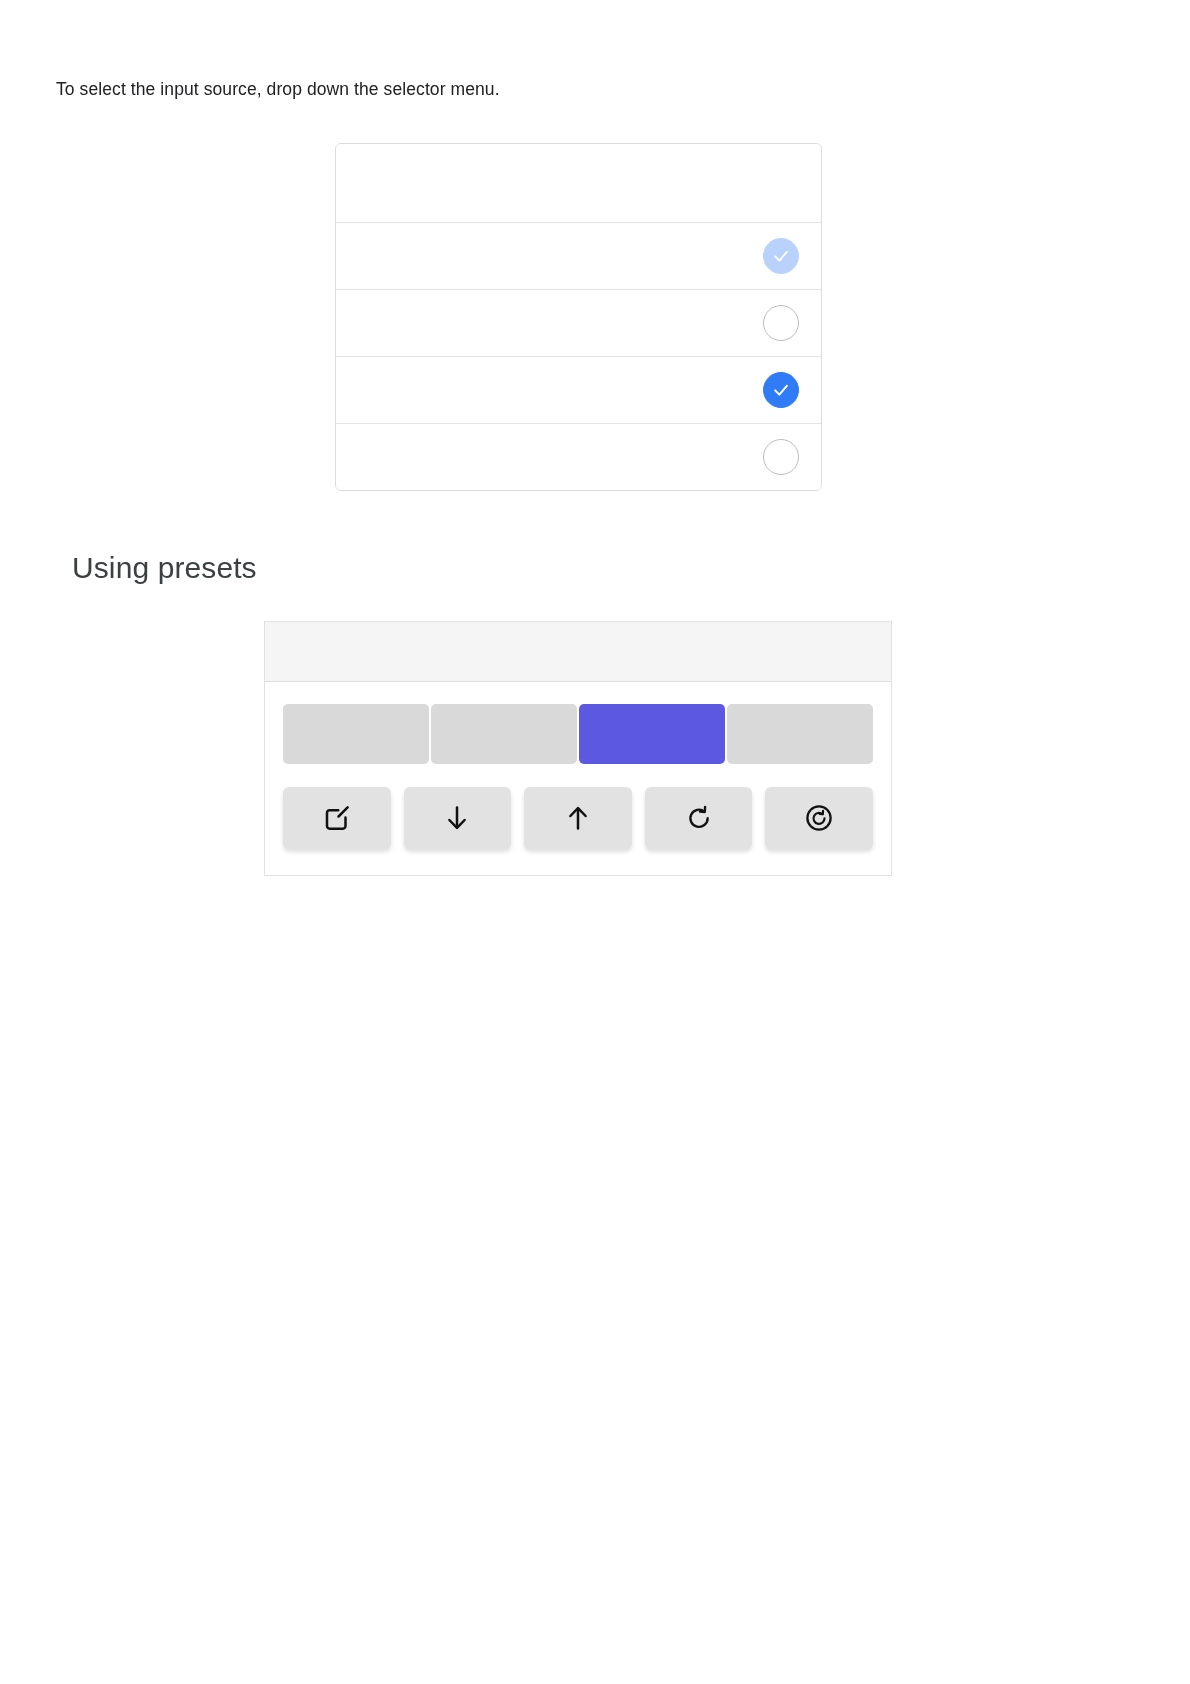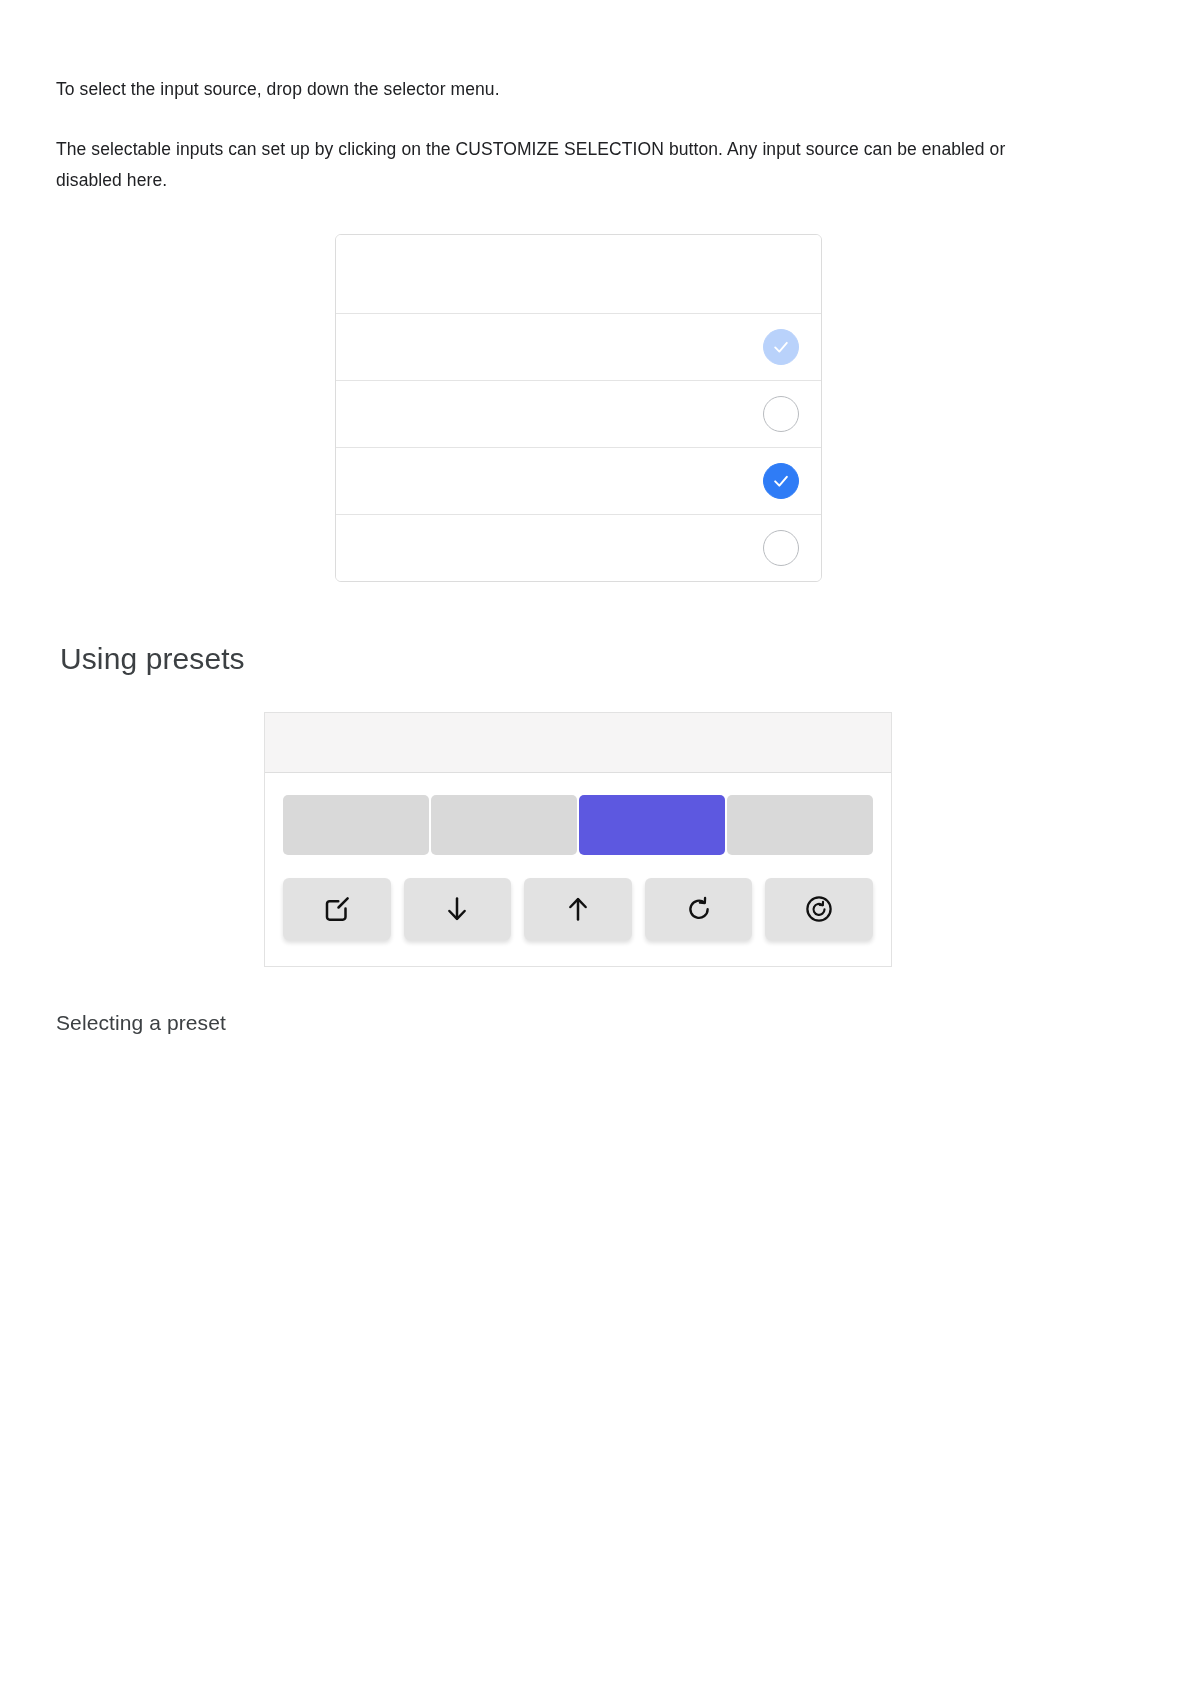--- a/index.html
+++ b/index.html
@@ -32,21 +32,21 @@
     margin: 0 0 29px 0;
     font-weight: 400;
     letter-spacing: 0.005em;
     max-width: 985px;
   }
 
   h2.section-heading {
     font-size: 30px;
     font-weight: 300;
     color: #3c4043;
-    margin: 58px 0 34px 4px;
+    margin: 58px 0 34px 16px;
     letter-spacing: 0.1px;
     line-height: 1.25;
   }
 
   h3.sub-heading {
     font-size: 21px;
     font-weight: 400;
     color: #3c4043;
     margin: 42px 0 22px 0;
     letter-spacing: 0.1px;
@@ -180,21 +180,20 @@
     stroke-linejoin: round;
   }
 </style>
 </head>
 <body>
 
 <div class="page">
 
   <p class="body-text">To select the input source, drop down the selector menu.</p>
 
-  <p class="body-text">The selectable inputs can set up by clicking on the CUSTOMIZE SELECTION button. Any input source can be enabled or disabled here.</p>
 
   <div class="figure-input-selector">
     <div class="input-selector-panel">
 
       <div class="selector-header"></div>
 
       <div class="selector-row">
         <span class="row-label"></span>
         <span class="toggle on-muted">
           <svg width="20" height="20" viewBox="0 0 24 24" aria-hidden="true">
@@ -289,18 +288,17 @@
               </svg>
             </span>
           </button>
 
         </div>
       </div>
     </div>
   </div>
 
 
-  <h3 class="sub-heading">Selecting a preset</h3>
 
 
 
 
 </div>
 
 </body></html>

